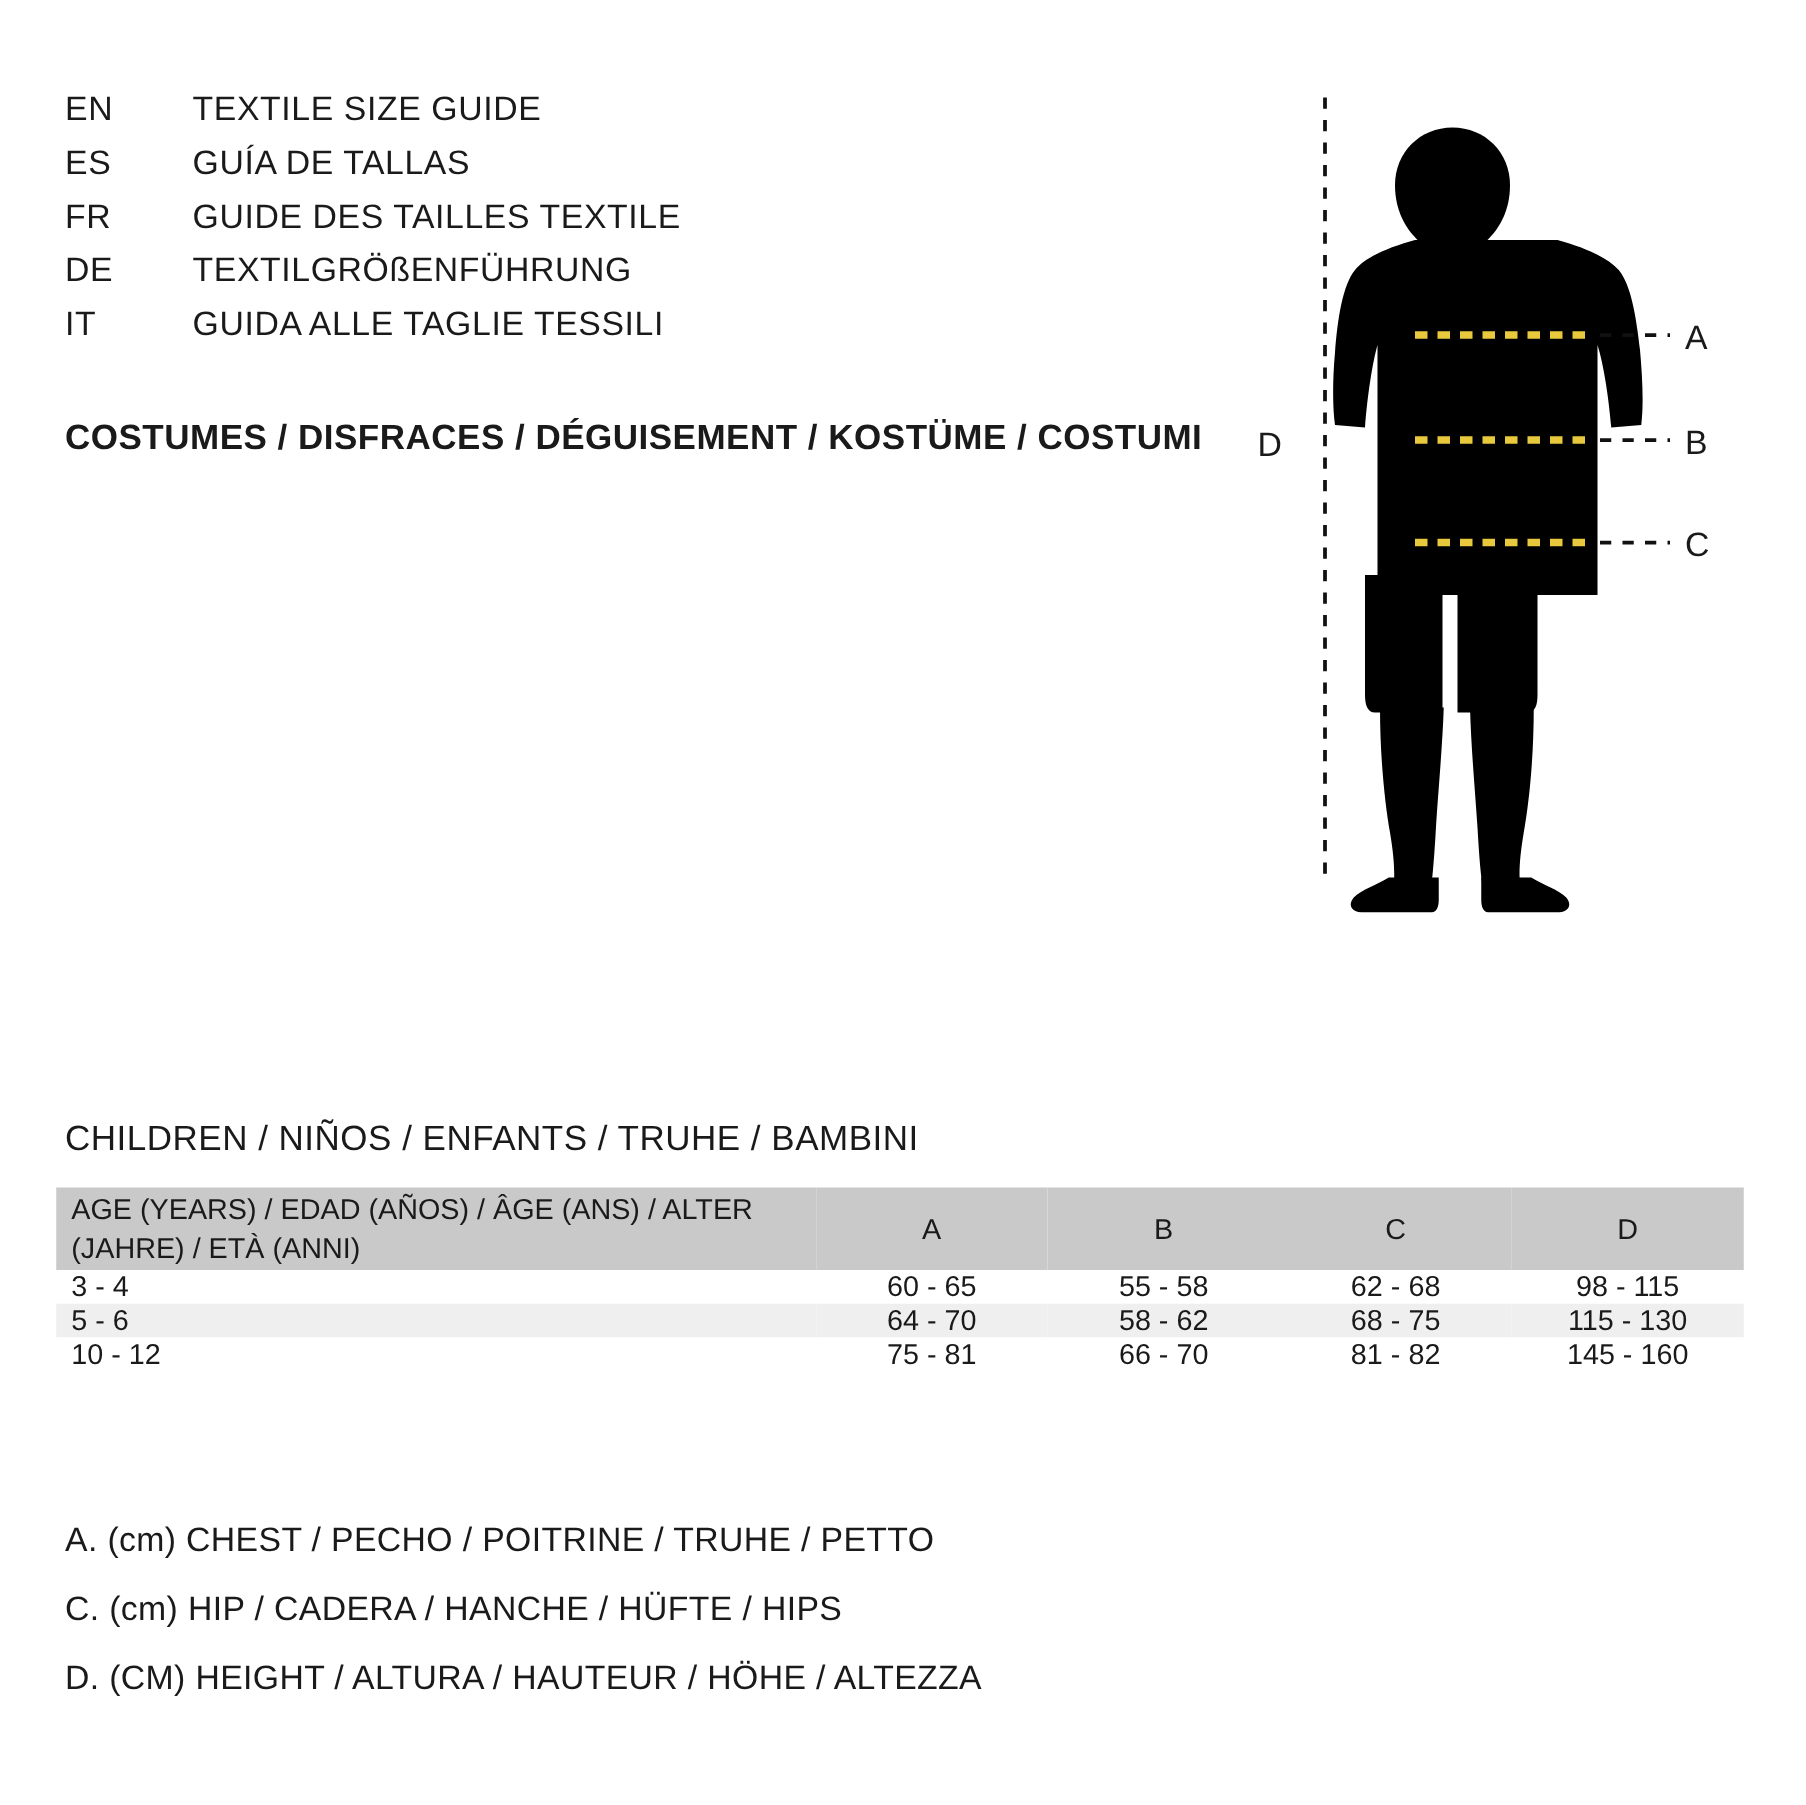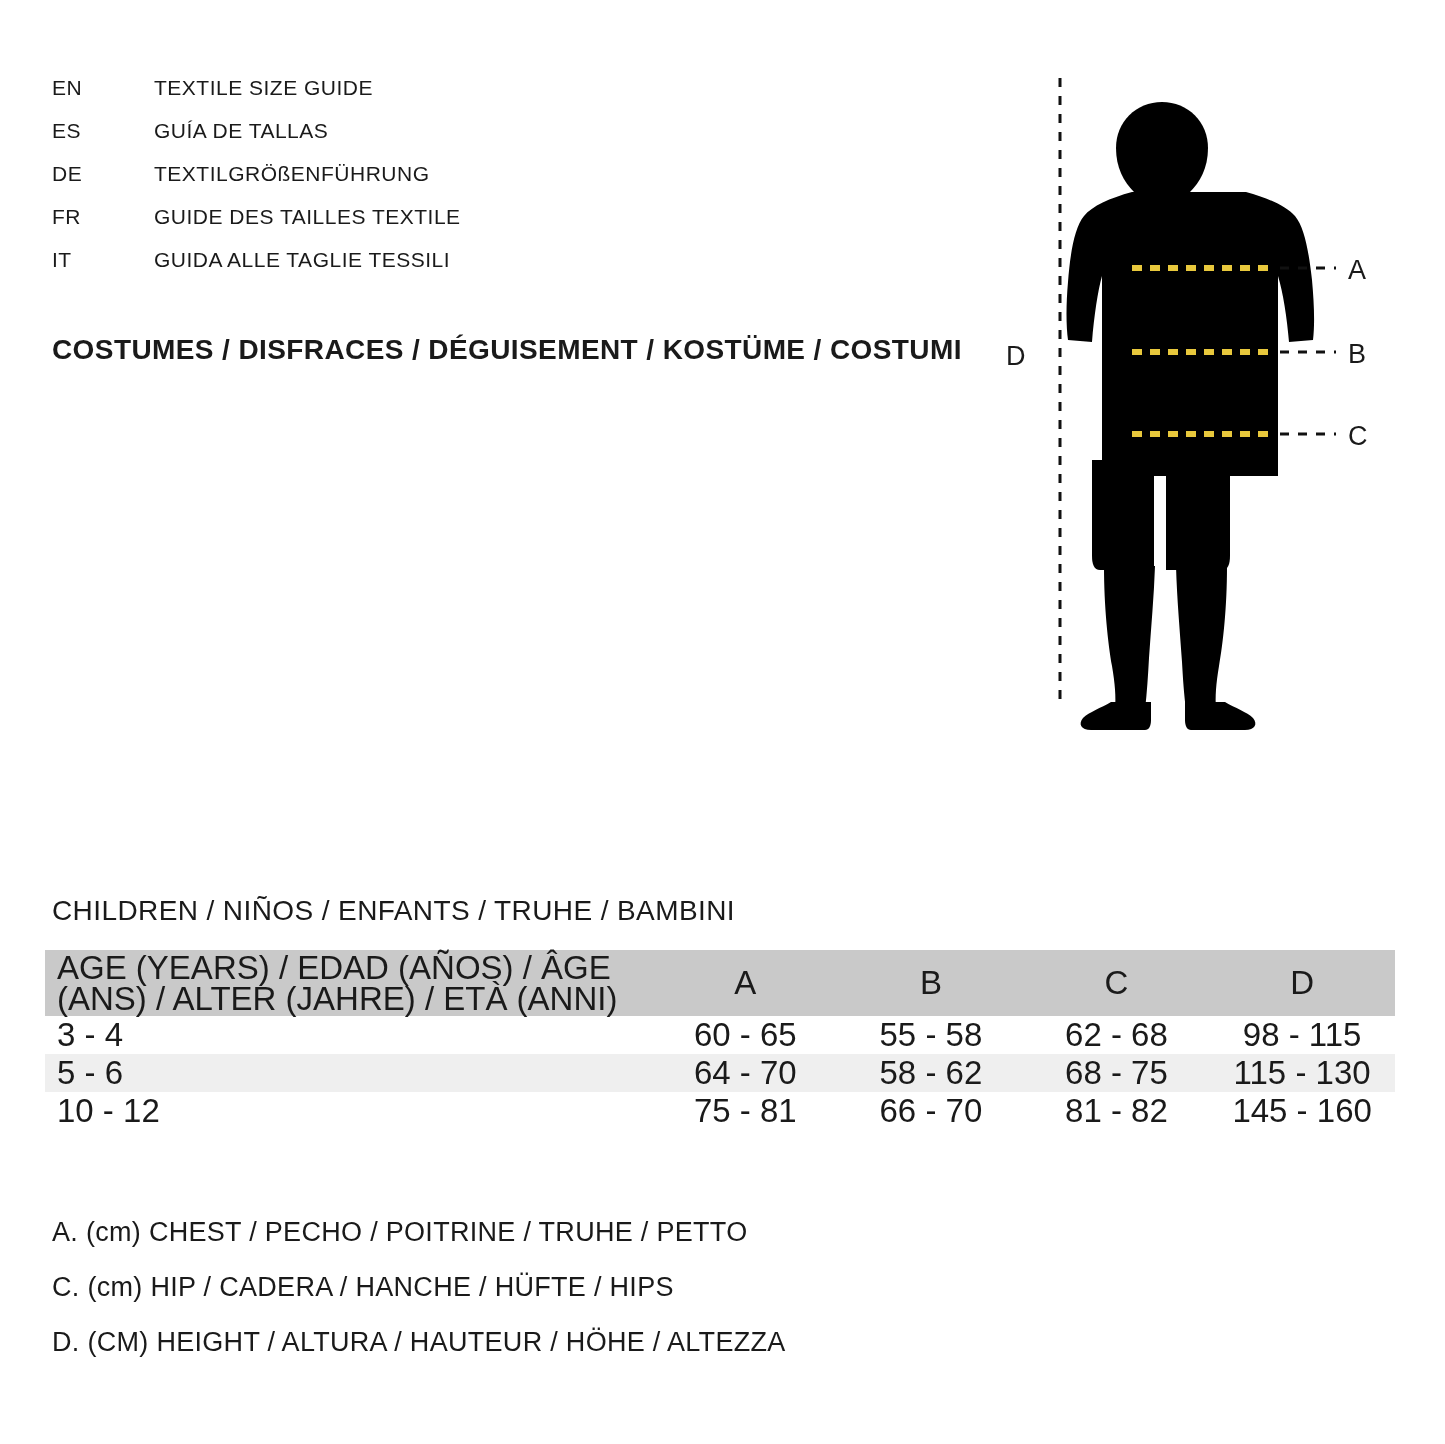--- a/index.html
+++ b/index.html
@@ -19,21 +19,21 @@
   
   .header-block {
     position: absolute;
     left: 52px;
     top: 66px;
     width: 900px;
   }
   .lang-row {
     display: flex;
     align-items: baseline;
-    font-size: 21px;
+    font-size: 27px;
     letter-spacing: 0.5px;
     line-height: 43px;
     color: #1a1a1a;
   }
   .lang-code {
     width: 74px;
     flex: 0 0 74px;
   }
   .lang-text {
     flex: 1 1 auto;
@@ -84,21 +84,21 @@
     letter-spacing: 0.4px;
     color: #1a1a1a;
   }
 
   table.size-table {
     position: absolute;
     left: 45px;
     top: 950px;
     width: 1350px;
     border-collapse: collapse;
-    font-size: 33px;
+    font-size: 23px;
     color: #1a1a1a;
   }
   table.size-table th,
   table.size-table td {
     padding: 0;
     font-weight: normal;
     text-align: center;
     vertical-align: middle;
     height: 20px;
   }
@@ -149,27 +149,27 @@
     <span class="lang-code">EN</span>
     <span class="lang-text">TEXTILE SIZE GUIDE</span>
   </div>
 
   <div class="lang-row">
     <span class="lang-code">ES</span>
     <span class="lang-text">GUÍA DE TALLAS</span>
   </div>
 
   <div class="lang-row">
+    <span class="lang-code">FR</span>
+    <span class="lang-text">GUIDE DES TAILLES TEXTILE</span>
+  </div>
+
+  <div class="lang-row">
     <span class="lang-code">DE</span>
     <span class="lang-text">TEXTILGRÖßENFÜHRUNG</span>
-  </div>
-
-  <div class="lang-row">
-    <span class="lang-code">FR</span>
-    <span class="lang-text">GUIDE DES TAILLES TEXTILE</span>
   </div>
 
   <div class="lang-row">
     <span class="lang-code">IT</span>
     <span class="lang-text">GUIDA ALLE TAGLIE TESSILI</span>
   </div>
 
 </div>
 
 <div class="costumes-line">COSTUMES / DISFRACES / DÉGUISEMENT / KOSTÜME / COSTUMI</div>

